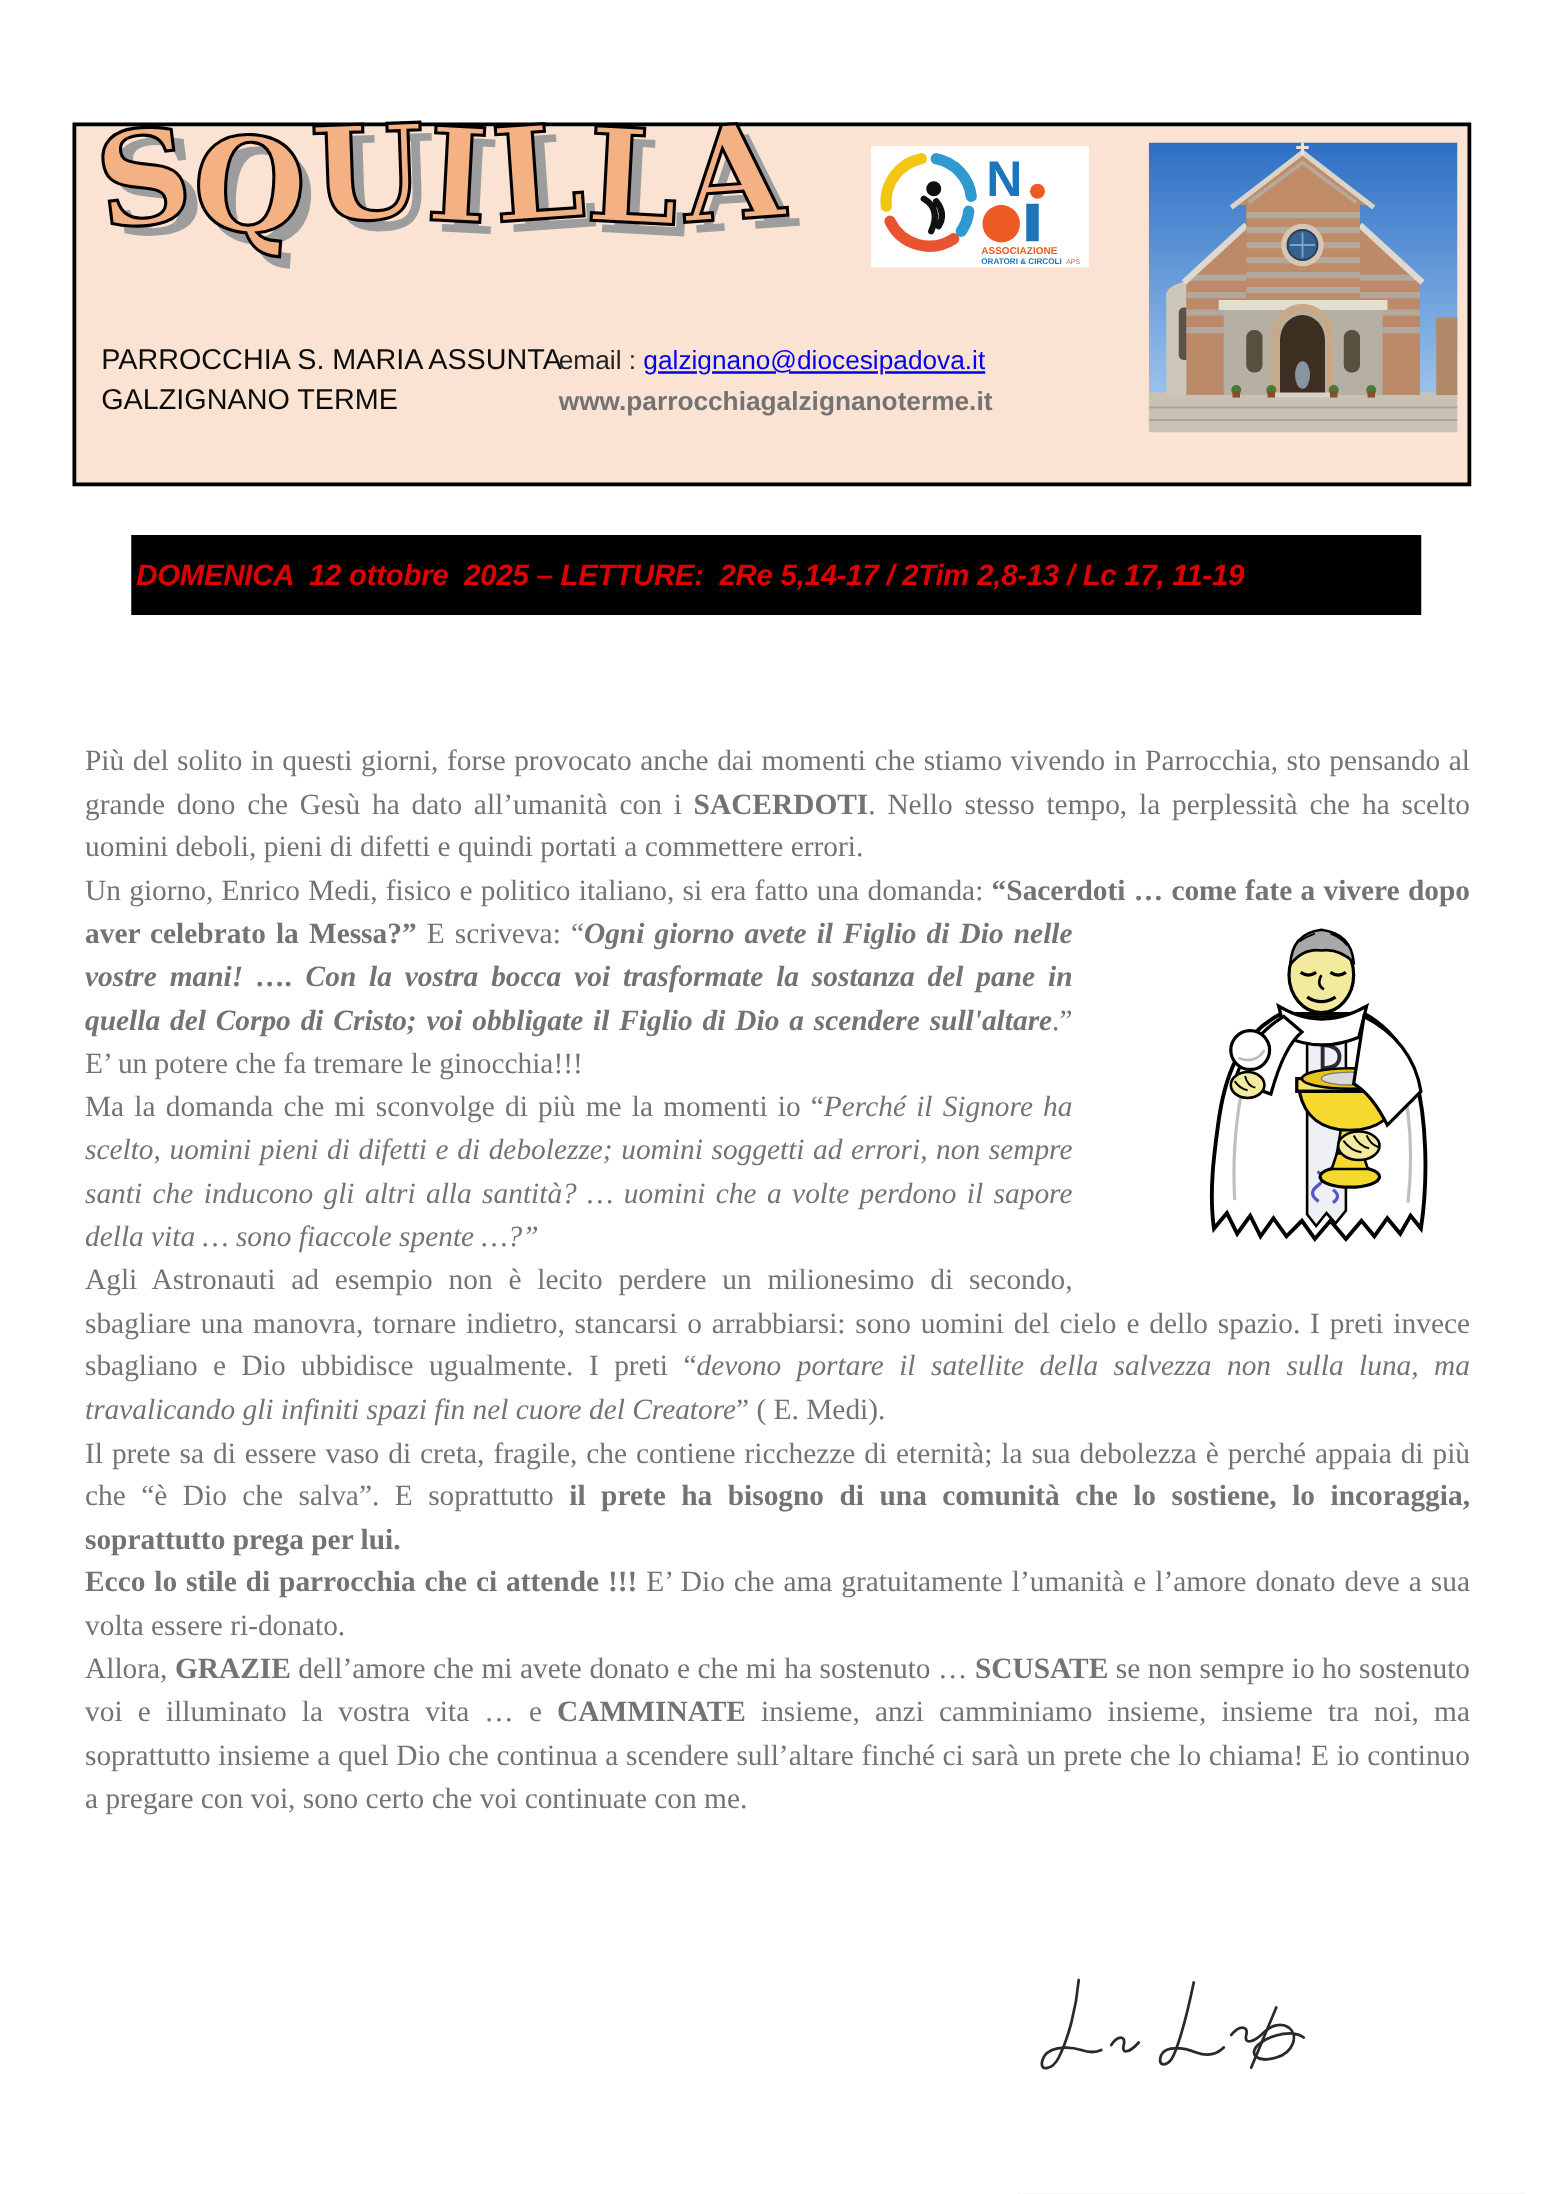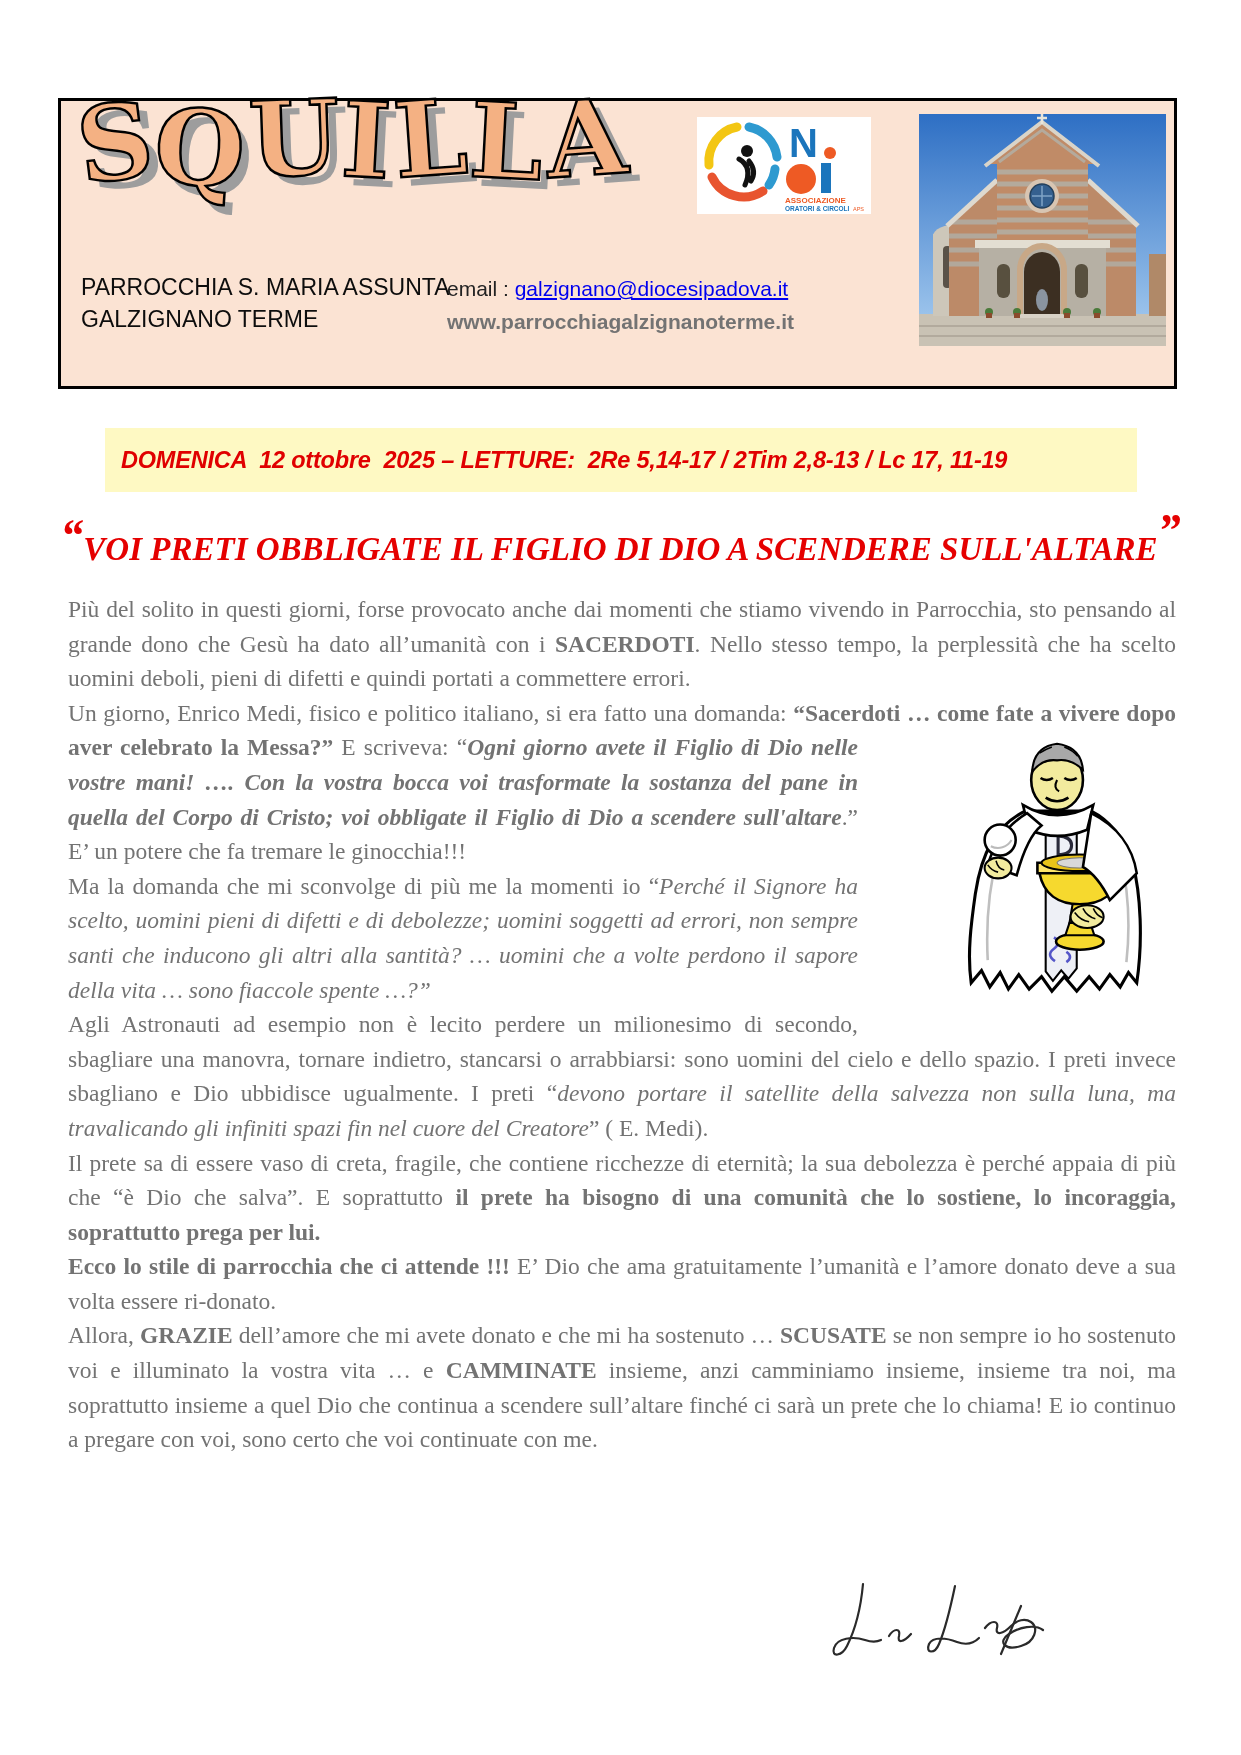--- a/index.html
+++ b/index.html
@@ -48,21 +48,21 @@
     position:absolute; left:386px; top:176px;
     font-family:"Liberation Sans", sans-serif; font-size:21px; color:#222;
   }
   .contact .email-row { margin-bottom:9px; }
   .contact a { color:#0000ee; text-decoration:underline; cursor:pointer; }
   .contact .website { font-weight:bold; color:#737373; }
 
   
   .banner {
     position:absolute; left:105px; top:428px; width:1032px; height:64px;
-    background:#fef9c3; display:flex; align-items:center; padding-left:16px;
+    background:#000000; display:flex; align-items:center; padding-left:4px;
   }
   .banner-text {
     font-family:"Liberation Sans", sans-serif; font-weight:bold; font-style:italic;
     font-size:23.5px; color:#e00000; letter-spacing:-0.2px; white-space:pre;
   }
 
   
   .headline {
     position:absolute; left:60px; top:530px; width:1121px;
     text-align:center; color:#e50000;
@@ -208,23 +208,20 @@
         <span>email : </span><a>galzignano@diocesipadova.it</a>
       </div>
       <div class="website">www.parrocchiagalzignanoterme.it</div>
     </div>
   </div>
 
   <div class="banner">
     <span class="banner-text">DOMENICA  12 ottobre  2025 – LETTURE:  2Re 5,14-17 / 2Tim 2,8-13 / Lc 17, 11-19</span>
   </div>
 
-  <div class="headline">
-    <span class="hq open">“</span><span>VOI  PRETI OBBLIGATE IL FIGLIO DI DIO A SCENDERE SULL'ALTARE</span><span class="hq close">”</span>
-  </div>
 
   <div class="article">
     <p><span>Più del solito in questi giorni, forse provocato anche dai momenti che stiamo vivendo in Parrocchia, sto pensando al grande dono che Gesù ha dato all’umanità con i </span><span style="font-weight: bold;">SACERDOTI</span><span>. Nello stesso tempo, la perplessità che ha scelto uomini deboli, pieni di difetti e quindi  portati a commettere errori.</span></p>
     <p><span>Un giorno, Enrico Medi, fisico e politico italiano, si era fatto una domanda: </span><span style="font-weight: bold;">“Sacerdoti … come fate a vivere dopo aver celebrato la Messa?”</span><span> E scriveva: “</span><span style="font-weight: bold; font-style: italic;">Ogni giorno avete il Figlio di Dio </span>
   <span class="float-priest">
     <svg width="238" height="268" viewBox="0 0 230 250">
 
       <path d="M86,70 C58,84 44,110 38,150 C34,178 30,208 34,236
                L44,224 52,240 62,226 70,242 80,228 90,242 102,230 112,244
                124,230 136,244 148,230 158,242 168,228 178,240 186,226 194,236

